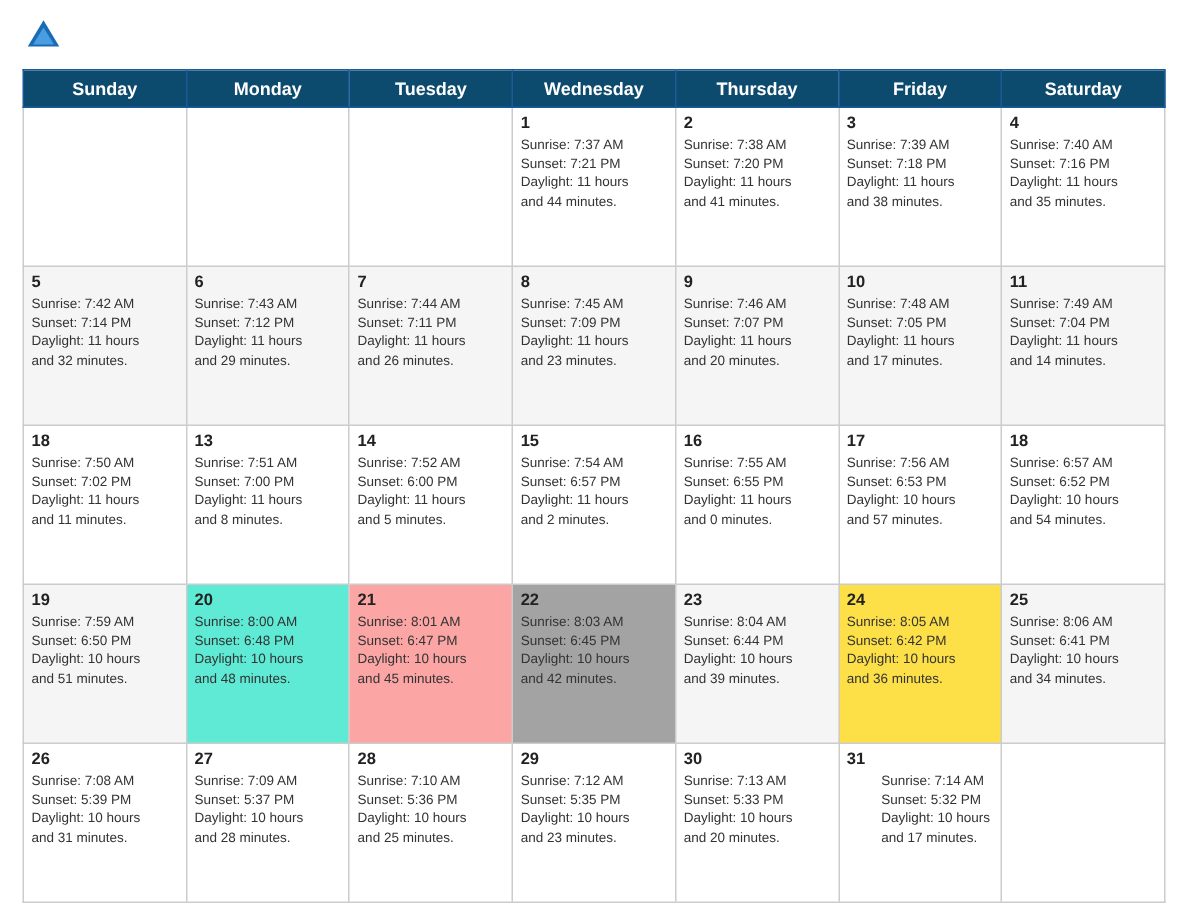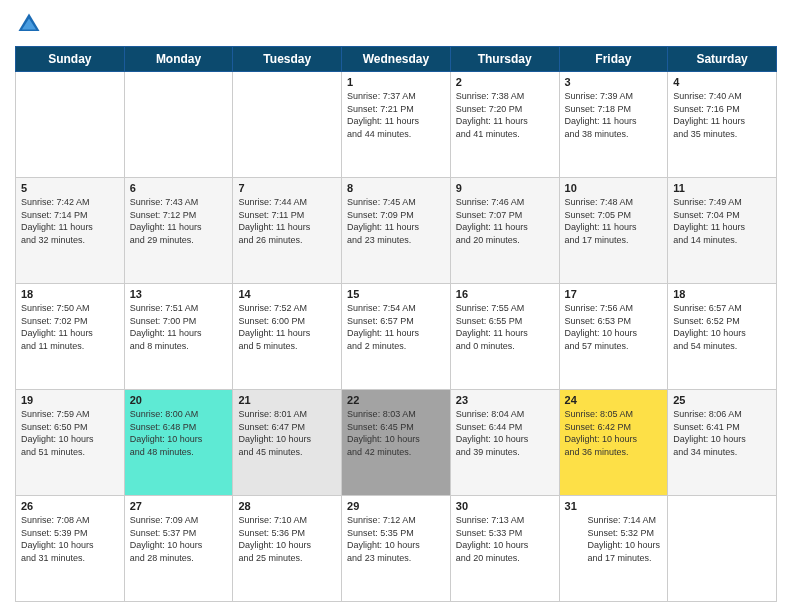--- a/index.html
+++ b/index.html
@@ -280,21 +280,21 @@
 Daylight: 10 hours
 and 51 minutes.</div>
           </td>
           <td style="background: #5eead4;">
             <div class="day-number">20</div>
             <div class="day-info" style="white-space: pre-line;">Sunrise: 8:00 AM
 Sunset: 6:48 PM
 Daylight: 10 hours
 and 48 minutes.</div>
           </td>
-          <td style="background: #e5e5e5;">
+          <td style="background: #fca5a5;">
             <div class="day-number">21</div>
             <div class="day-info" style="white-space: pre-line;">Sunrise: 8:01 AM
 Sunset: 6:47 PM
 Daylight: 10 hours
 and 45 minutes.</div>
           </td>
           <td style="background: #a3a3a3;">
             <div class="day-number">22</div>
             <div class="day-info" style="white-space: pre-line;">Sunrise: 8:03 AM
 Sunset: 6:45 PM

